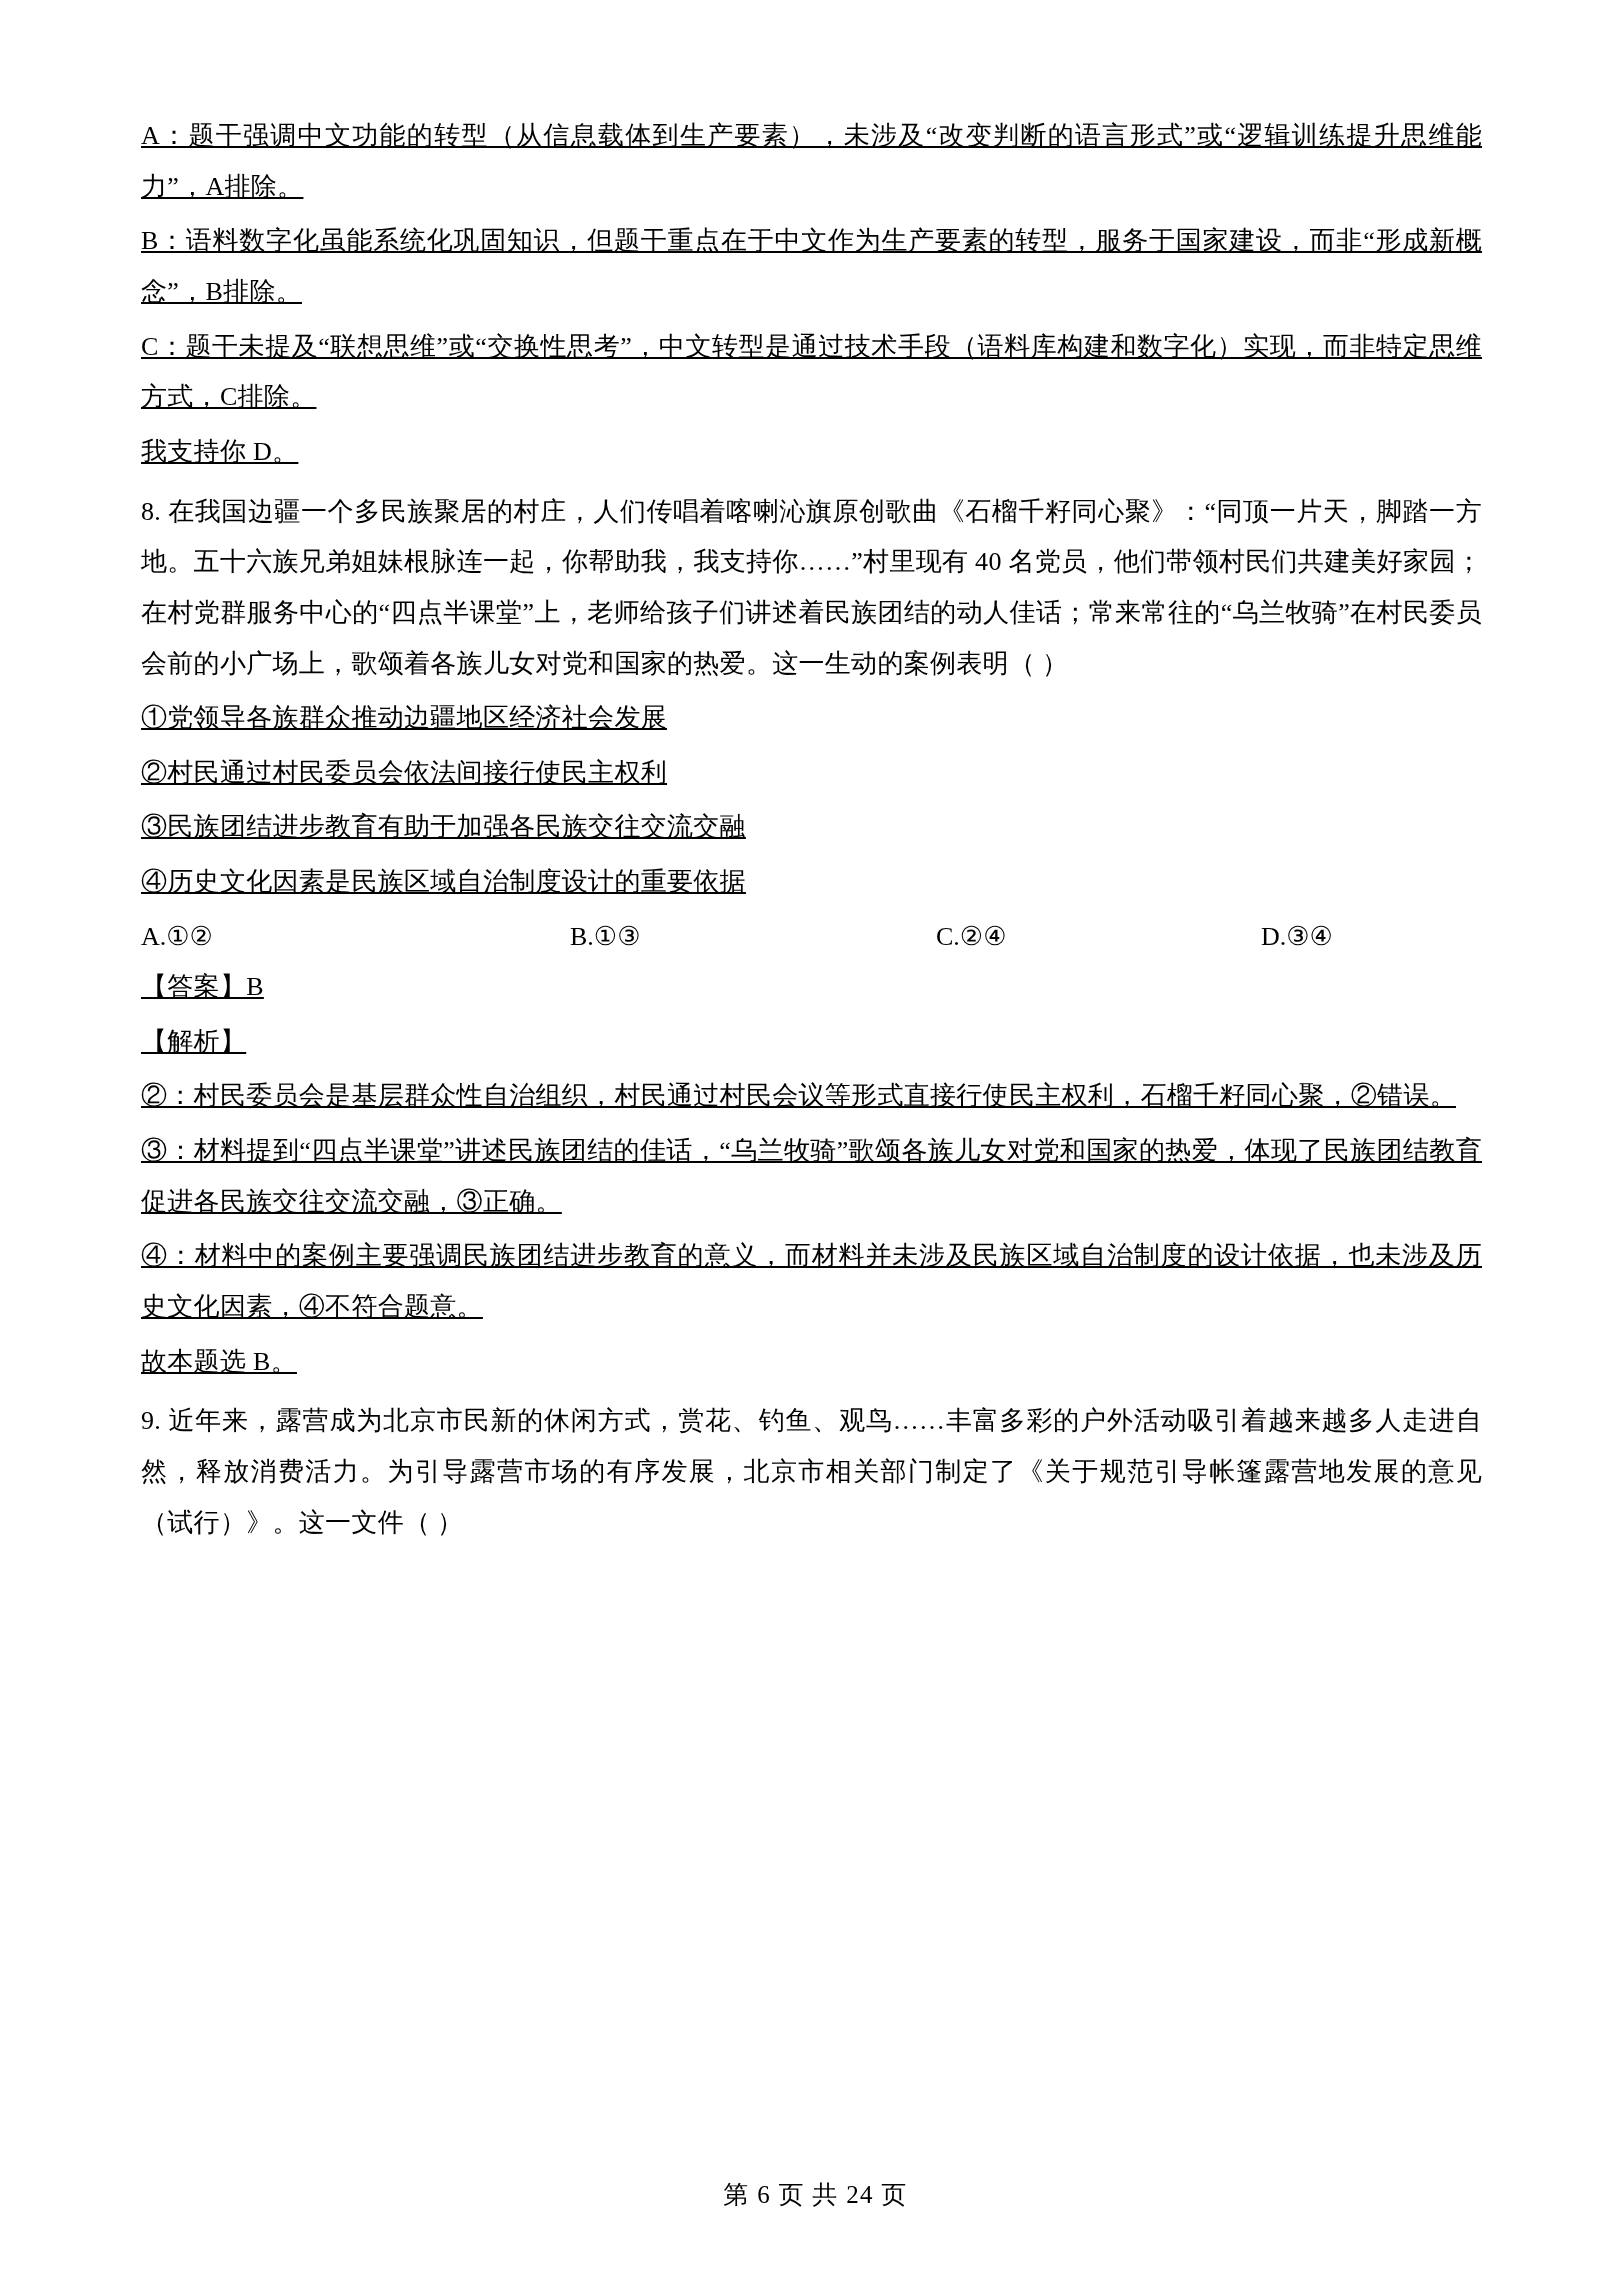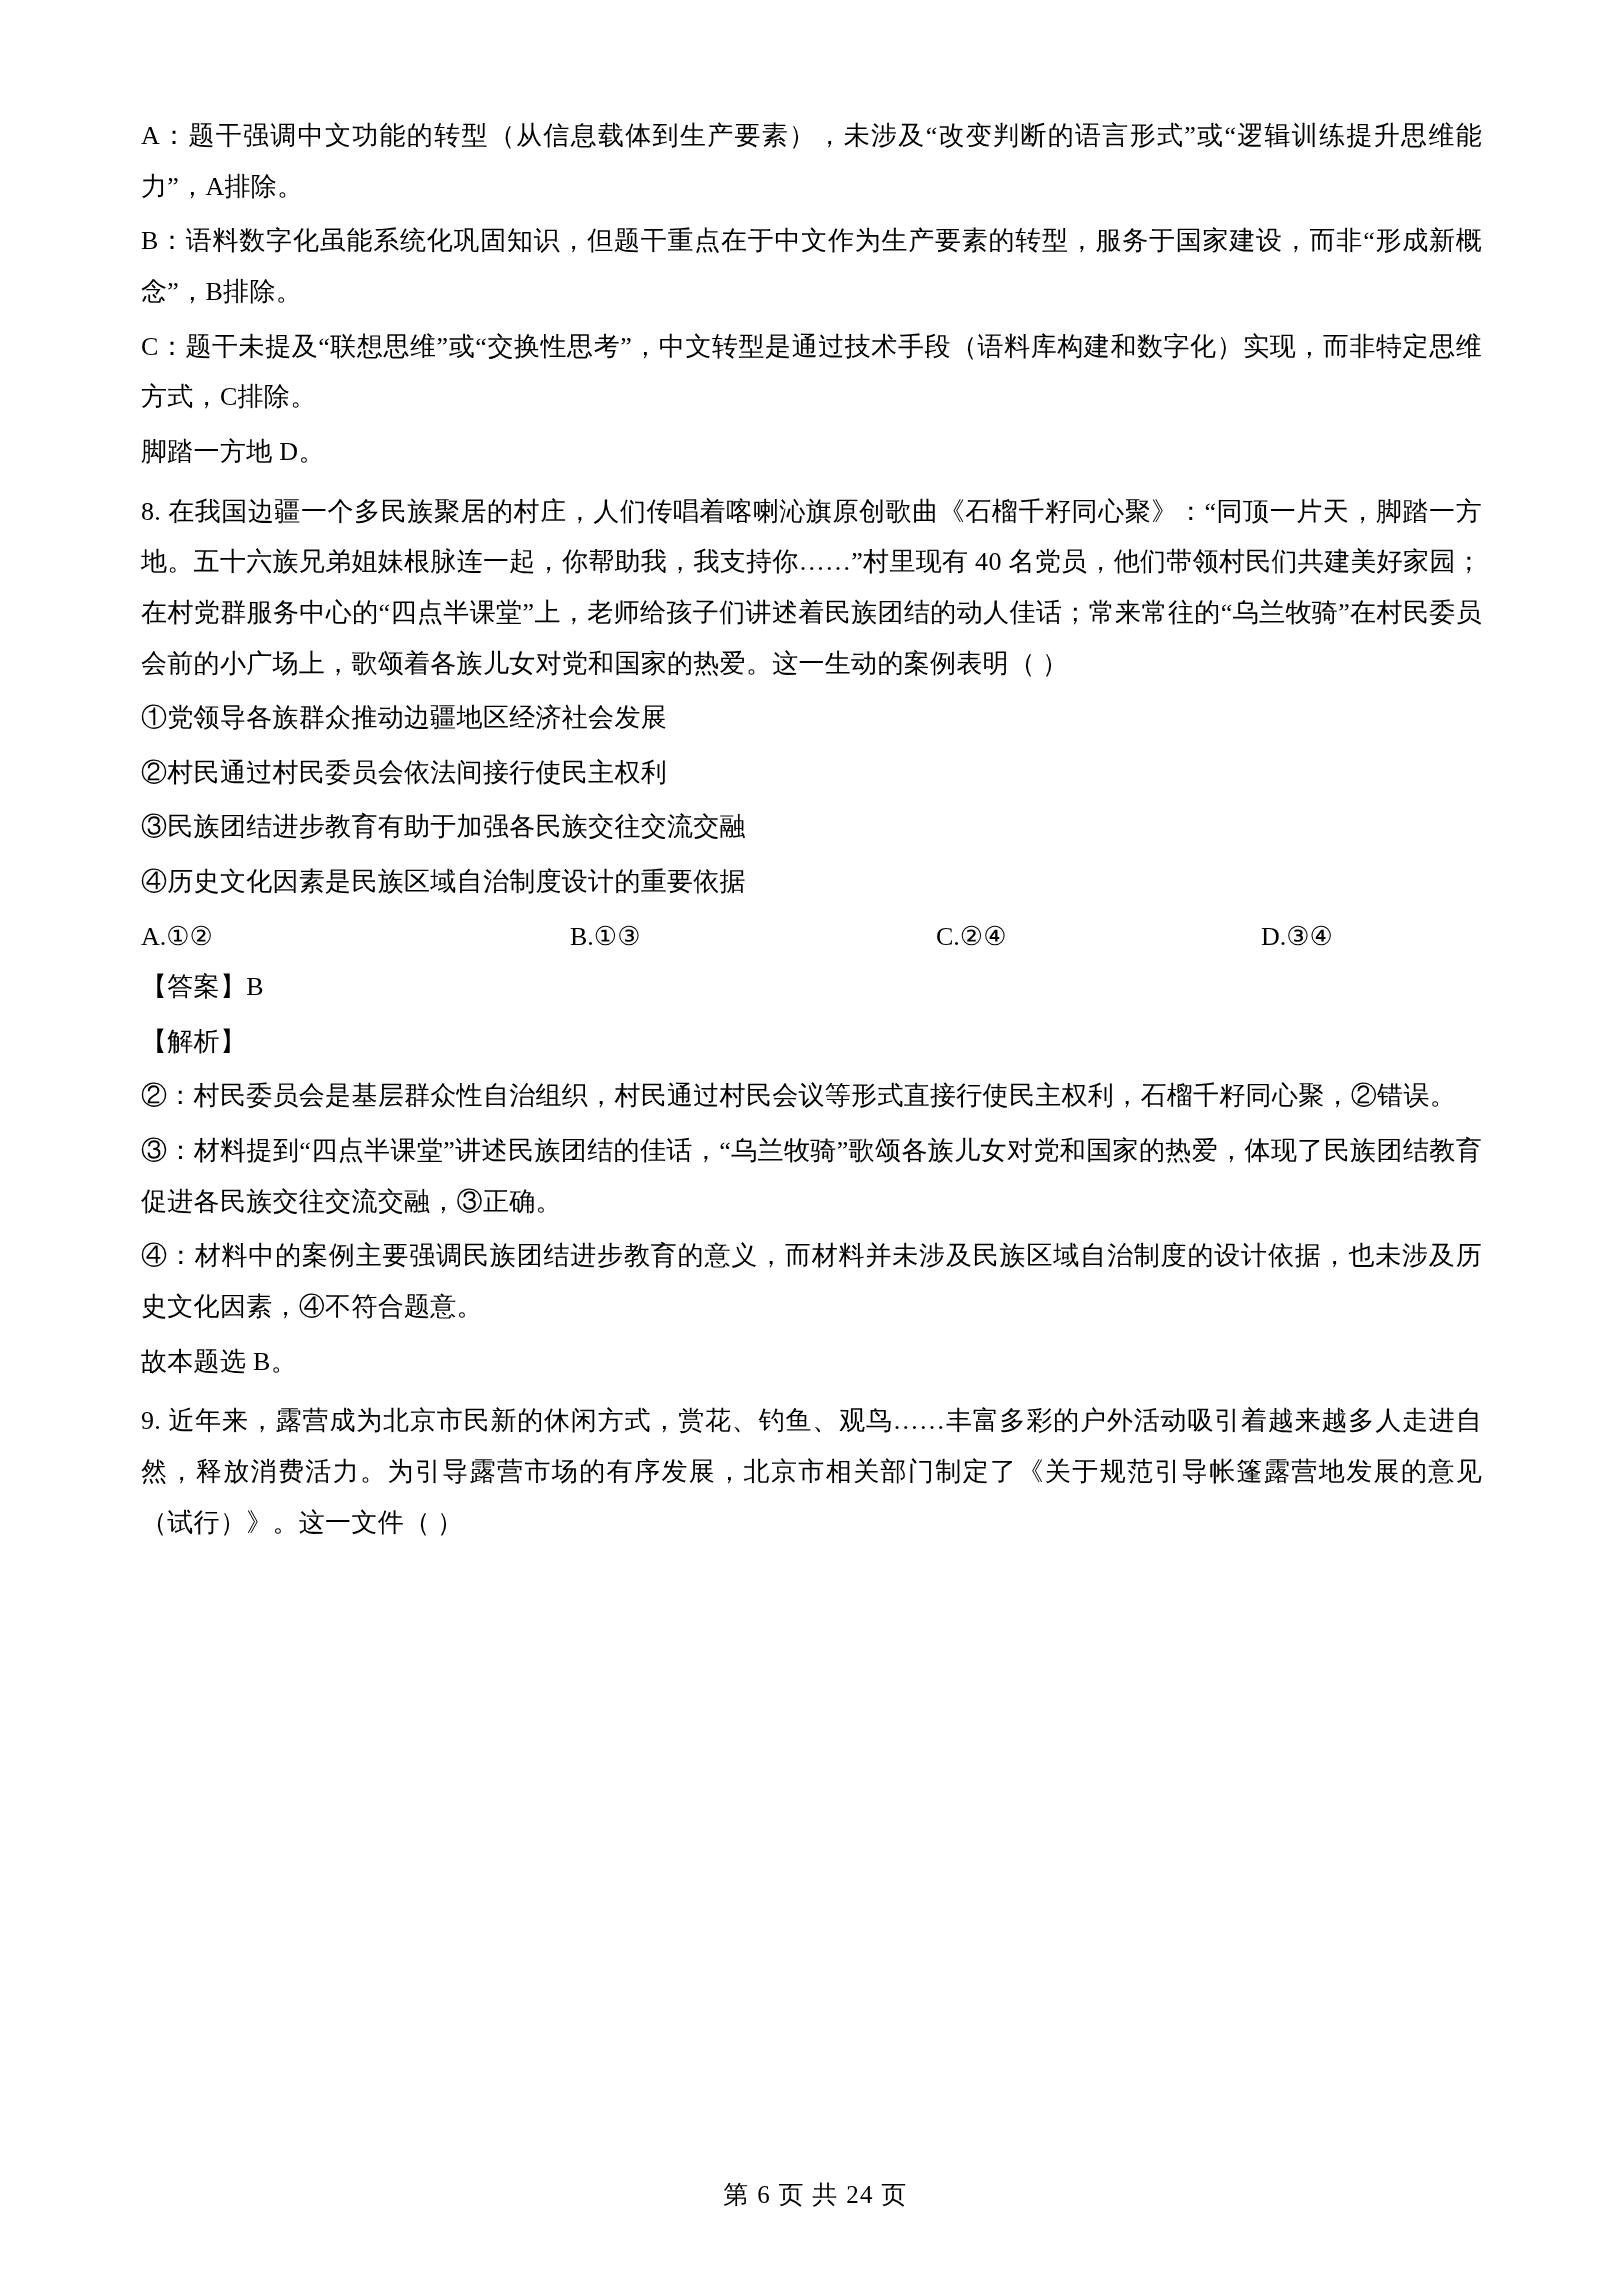--- a/index.html
+++ b/index.html
@@ -25,20 +25,21 @@
   p {
     margin: 0 0 0 0;
     font-size: 26px;
     line-height: 1.95;
     text-align: justify;
     text-justify: inter-ideograph;
     letter-spacing: 0.3px;
   }
   .block {
     margin-bottom: 3.9px;
+    text-decoration: underline;
   }
   .q-block {
     margin-top: 9.2px;
     margin-bottom: 3.9px;
   }
   .opts {
     display: flex;
     width: 100%;
     font-size: 26px;
     line-height: 1.95;
@@ -63,21 +64,21 @@
 </style>
 </head>
 <body>
 
 <div class="page">
   <div class="content">
 
     <p class="block">A：题干强调中文功能的转型（从信息载体到生产要素），未涉及“改变判断的语言形式”或“逻辑训练提升思维能力”，A排除。</p>
     <p class="block">B：语料数字化虽能系统化巩固知识，但题干重点在于中文作为生产要素的转型，服务于国家建设，而非“形成新概念”，B排除。</p>
     <p class="block">C：题干未提及“联想思维”或“交换性思考”，中文转型是通过技术手段（语料库构建和数字化）实现，而非特定思维方式，C排除。</p>
-    <p class="block">脚踏一方地 D。</p>
+    <p class="block">我支持你 D。</p>
 
     <p class="q-block">8. 在我国边疆一个多民族聚居的村庄，人们传唱着喀喇沁旗原创歌曲《石榴千籽同心聚》：“同顶一片天，脚踏一方地。五十六族兄弟姐妹根脉连一起，你帮助我，我支持你……”村里现有 40 名党员，他们带领村民们共建美好家园；在村党群服务中心的“四点半课堂”上，老师给孩子们讲述着民族团结的动人佳话；常来常往的“乌兰牧骑”在村民委员会前的小广场上，歌颂着各族儿女对党和国家的热爱。这一生动的案例表明（    ）</p>
 
     <p class="block">①党领导各族群众推动边疆地区经济社会发展</p>
     <p class="block">②村民通过村民委员会依法间接行使民主权利</p>
     <p class="block">③民族团结进步教育有助于加强各民族交往交流交融</p>
     <p class="block">④历史文化因素是民族区域自治制度设计的重要依据</p>
 
     <div class="opts">
       <span class="opt-a">A.①②</span>

